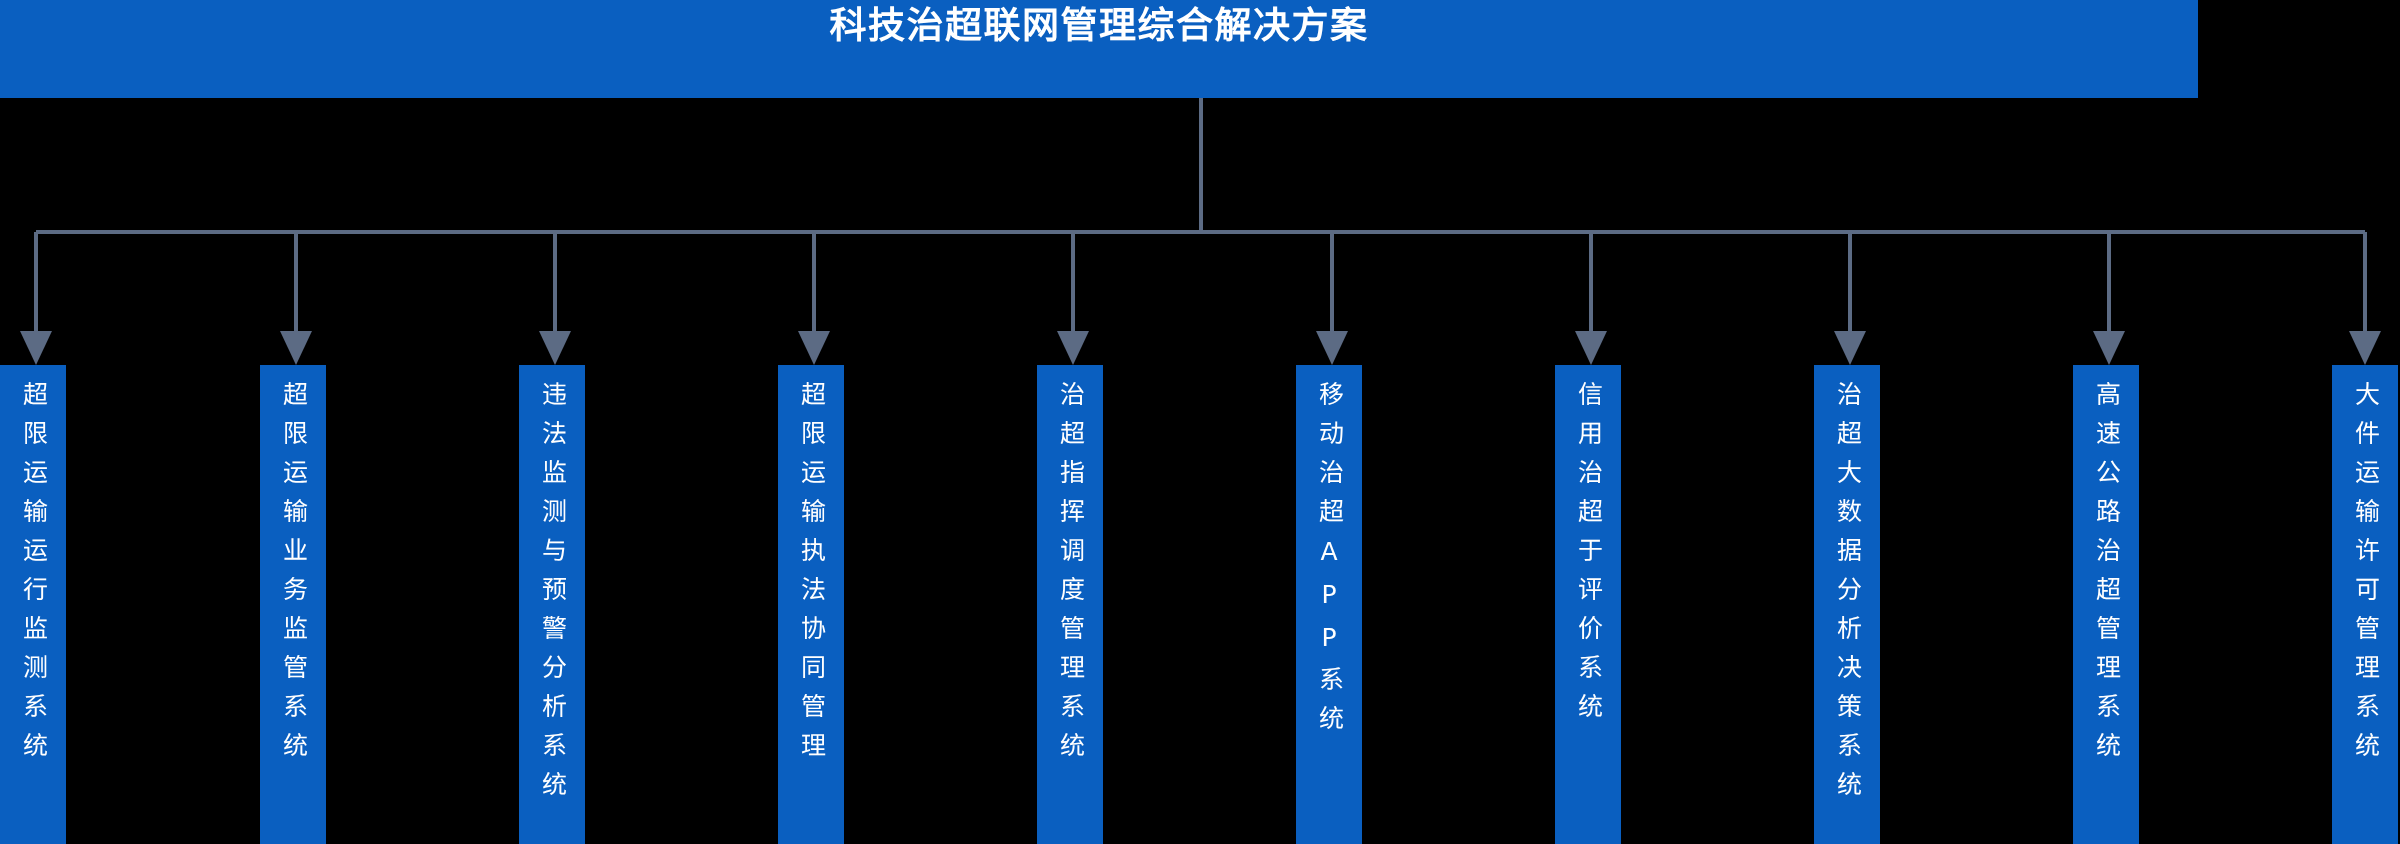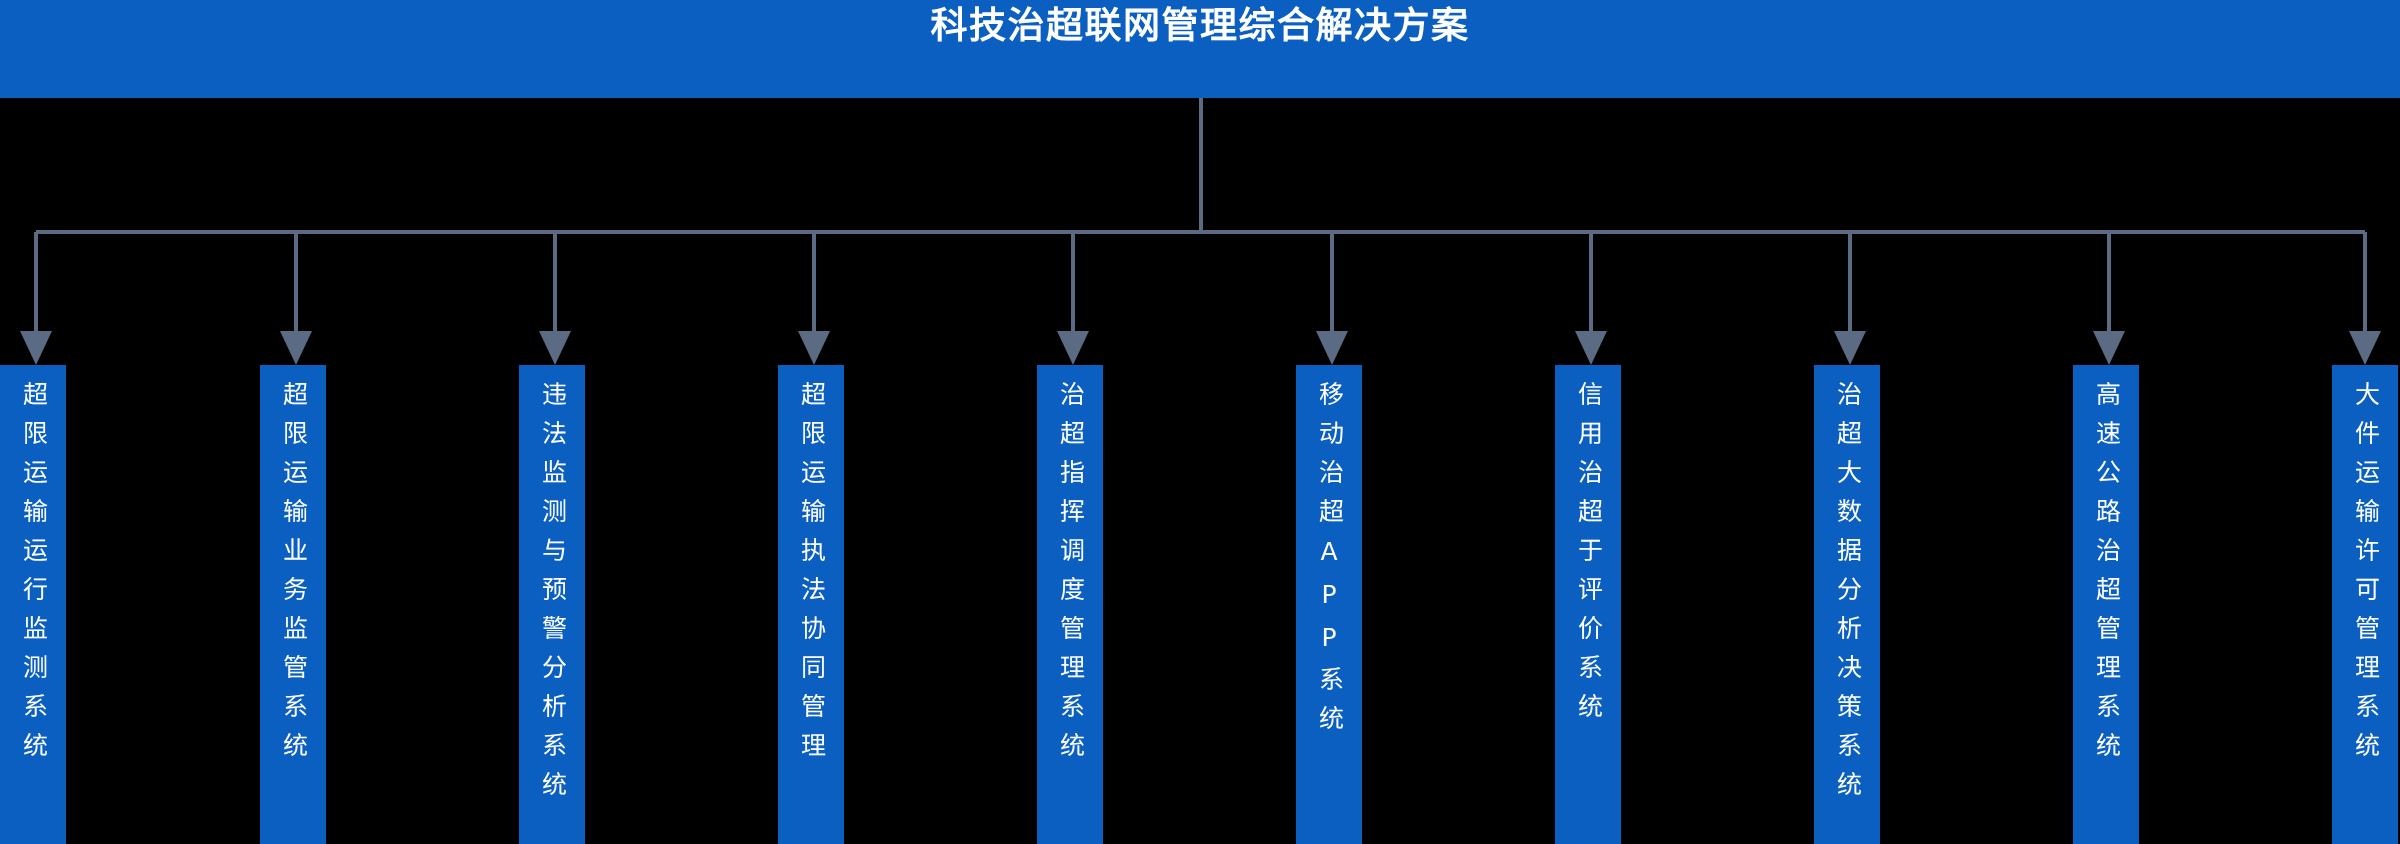--- a/index.html
+++ b/index.html
@@ -19,21 +19,21 @@
     height: 844px;
     background: #000000;
     overflow: hidden;
   }
 
   
   .header-bar {
     position: absolute;
     left: 0;
     top: 0;
-    width: 2400px;
+    width: 2198px;
     height: 98px;
     background: #0a5fc0;
     display: flex;
     align-items: center;
     justify-content: center;
     box-sizing: border-box;
     text-align: center;
   }
   .header-title {
     color: #ffffff;

